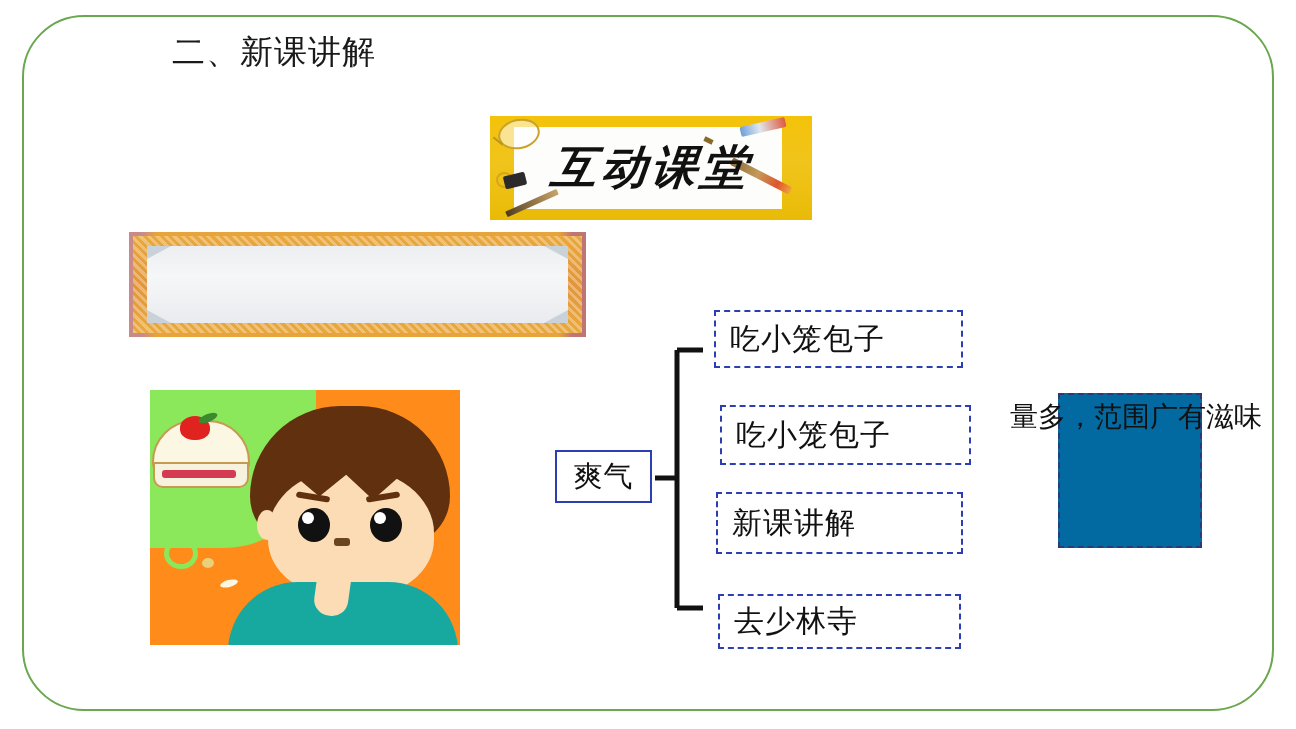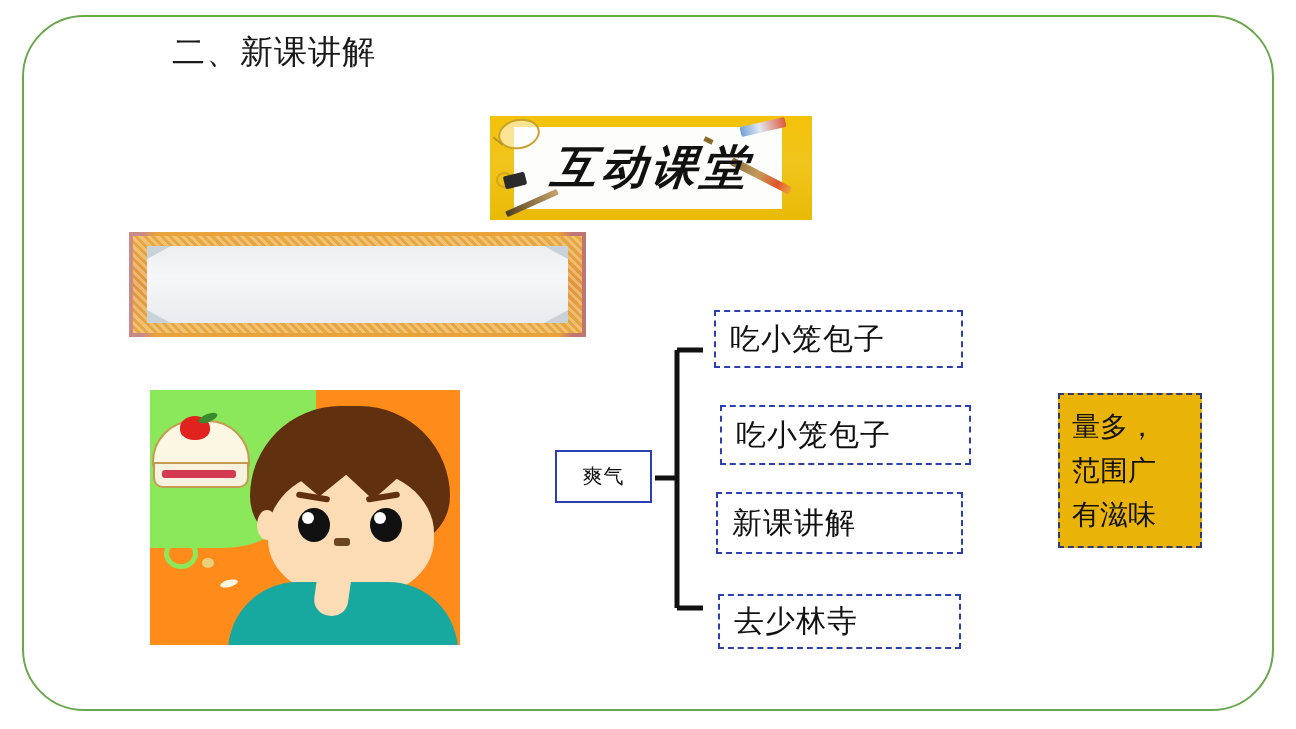--- a/index.html
+++ b/index.html
@@ -351,21 +351,21 @@
     left: 555px;
     top: 450px;
     width: 97px;
     height: 53px;
     border: 2px solid #2b3fb0;
     background: #ffffff;
     box-sizing: border-box;
     display: flex;
     align-items: center;
     justify-content: center;
-    font-size: 20px;
+    font-size: 29px;
     color: #111111;
     letter-spacing: 1px;
   }
 
   
   #bracket { position: absolute; left: 655px; top: 340px; }
 
   
   .detail-box {
     position: absolute;
@@ -385,24 +385,24 @@
   #detail-box-3 { left: 718px; top: 594px; width: 243px; height: 55px; text-align: right; }
 
   
   #summary-box {
     position: absolute;
     left: 1058px;
     top: 393px;
     width: 144px;
     height: 155px;
     border: 2px dashed #2d3b74;
-    background: #eab308;
+    background: #0369a1;
     box-sizing: border-box;
     display: flex;
-    flex-direction: column;
+    flex-direction: row;
     align-items: flex-start;
     justify-content: center;
     padding-left: 12px;
   }
   .summary-line {
     font-size: 28px;
     line-height: 44px;
     color: #111111;
     letter-spacing: 0px;
     white-space: nowrap;

